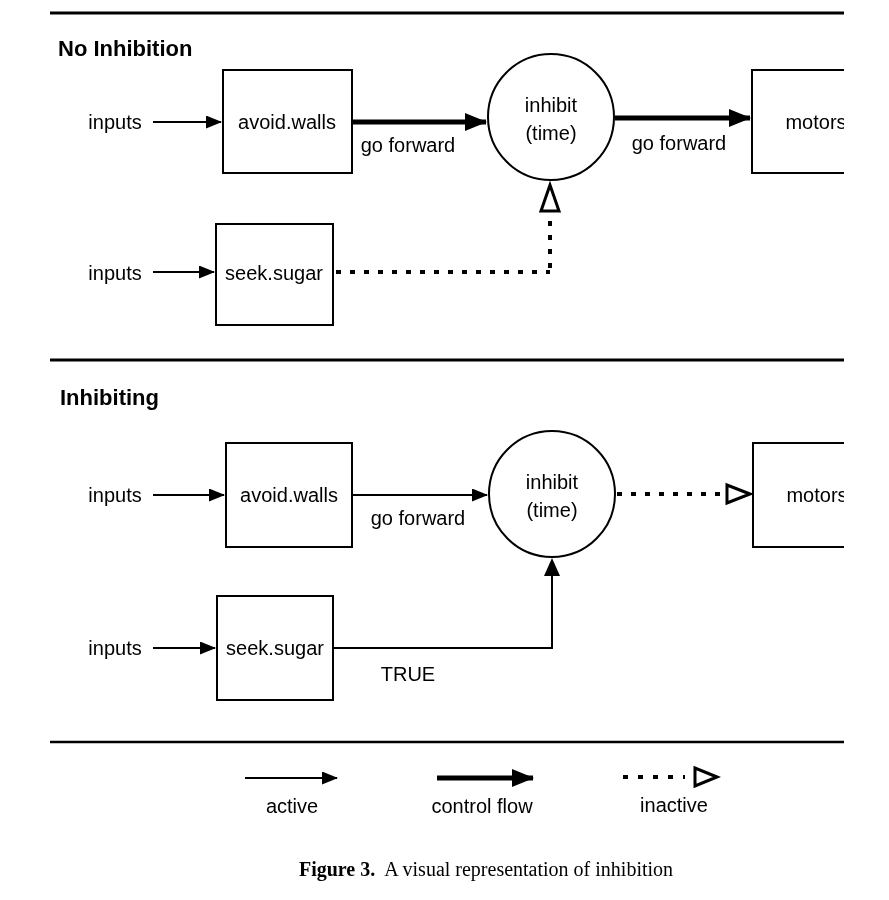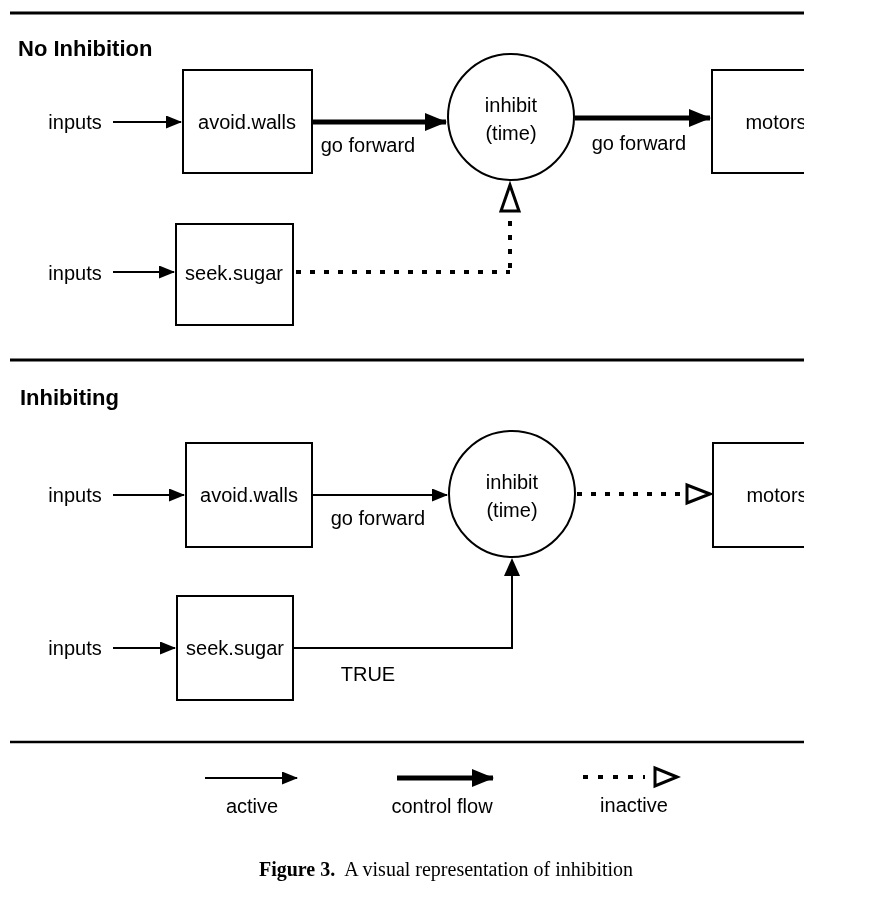--- a/index.html
+++ b/index.html
@@ -1,18 +1,18 @@
 <!DOCTYPE html>
 <html><head>
 <meta charset="utf-8">
 <style>
   html, body { margin: 0; padding: 0; background: #ffffff; }
   .figure-wrap {
     width: 804px; height: 900px; background: #ffffff;
-    position: relative; overflow: hidden;
+    position: relative; overflow: hidden; margin-left: 40px;
   }
   svg { display: block; }
   text { fill: #000000; }
   .sans  { font-family: "Liberation Sans", "DejaVu Sans", sans-serif; font-size: 20px; }
   .sans-bold { font-family: "Liberation Sans", "DejaVu Sans", sans-serif; font-size: 22px; font-weight: bold; }
   .serif { font-family: "Liberation Serif", "DejaVu Serif", serif; font-size: 20px; }
   .mid { text-anchor: middle; }
 </style>
 </head>
 <body>

